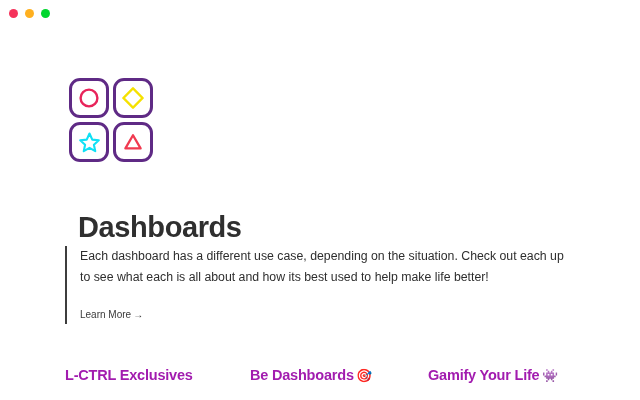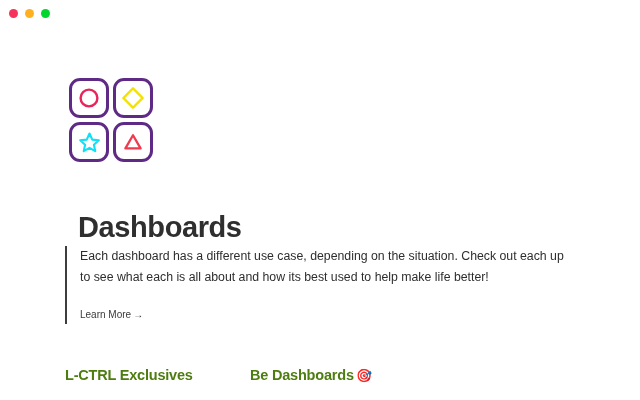--- a/index.html
+++ b/index.html
@@ -126,21 +126,21 @@
     top: 340px;
     width: 640px;
     height: 32px;
   }
   .section-heading {
     position: absolute;
     margin: 0;
     font-size: 14.5px;
     font-weight: bold;
     letter-spacing: -0.2px;
-    color: #4d7c0f;
+    color: #a21caf;
     white-space: nowrap;
     line-height: 1;
   }
   .section-heading .emoji {
     font-size: 13px;
     margin-left: 3px;
   }
   #heading-exclusives { left: 65px; }
   #heading-intentional { left: 250px; }
   #heading-gamify { left: 428px; }
@@ -201,15 +201,16 @@
     <div id="learn-more-row">
       <a id="learn-more-link"><span>Learn More</span><span class="arrow">→</span></a>
     </div>
   </div>
 
   <div id="bottom-row">
     <h2 class="section-heading" id="heading-exclusives"><span>L-CTRL Exclusives</span><span class="emoji"></span></h2>
 
     <h2 class="section-heading" id="heading-intentional"><span>Be Dashboards</span><span class="emoji">🎯</span></h2>
 
+    <h2 class="section-heading" id="heading-gamify"><span>Gamify Your Life</span><span class="emoji">👾</span></h2>
   </div>
 
 </div>
 
 </body></html>

